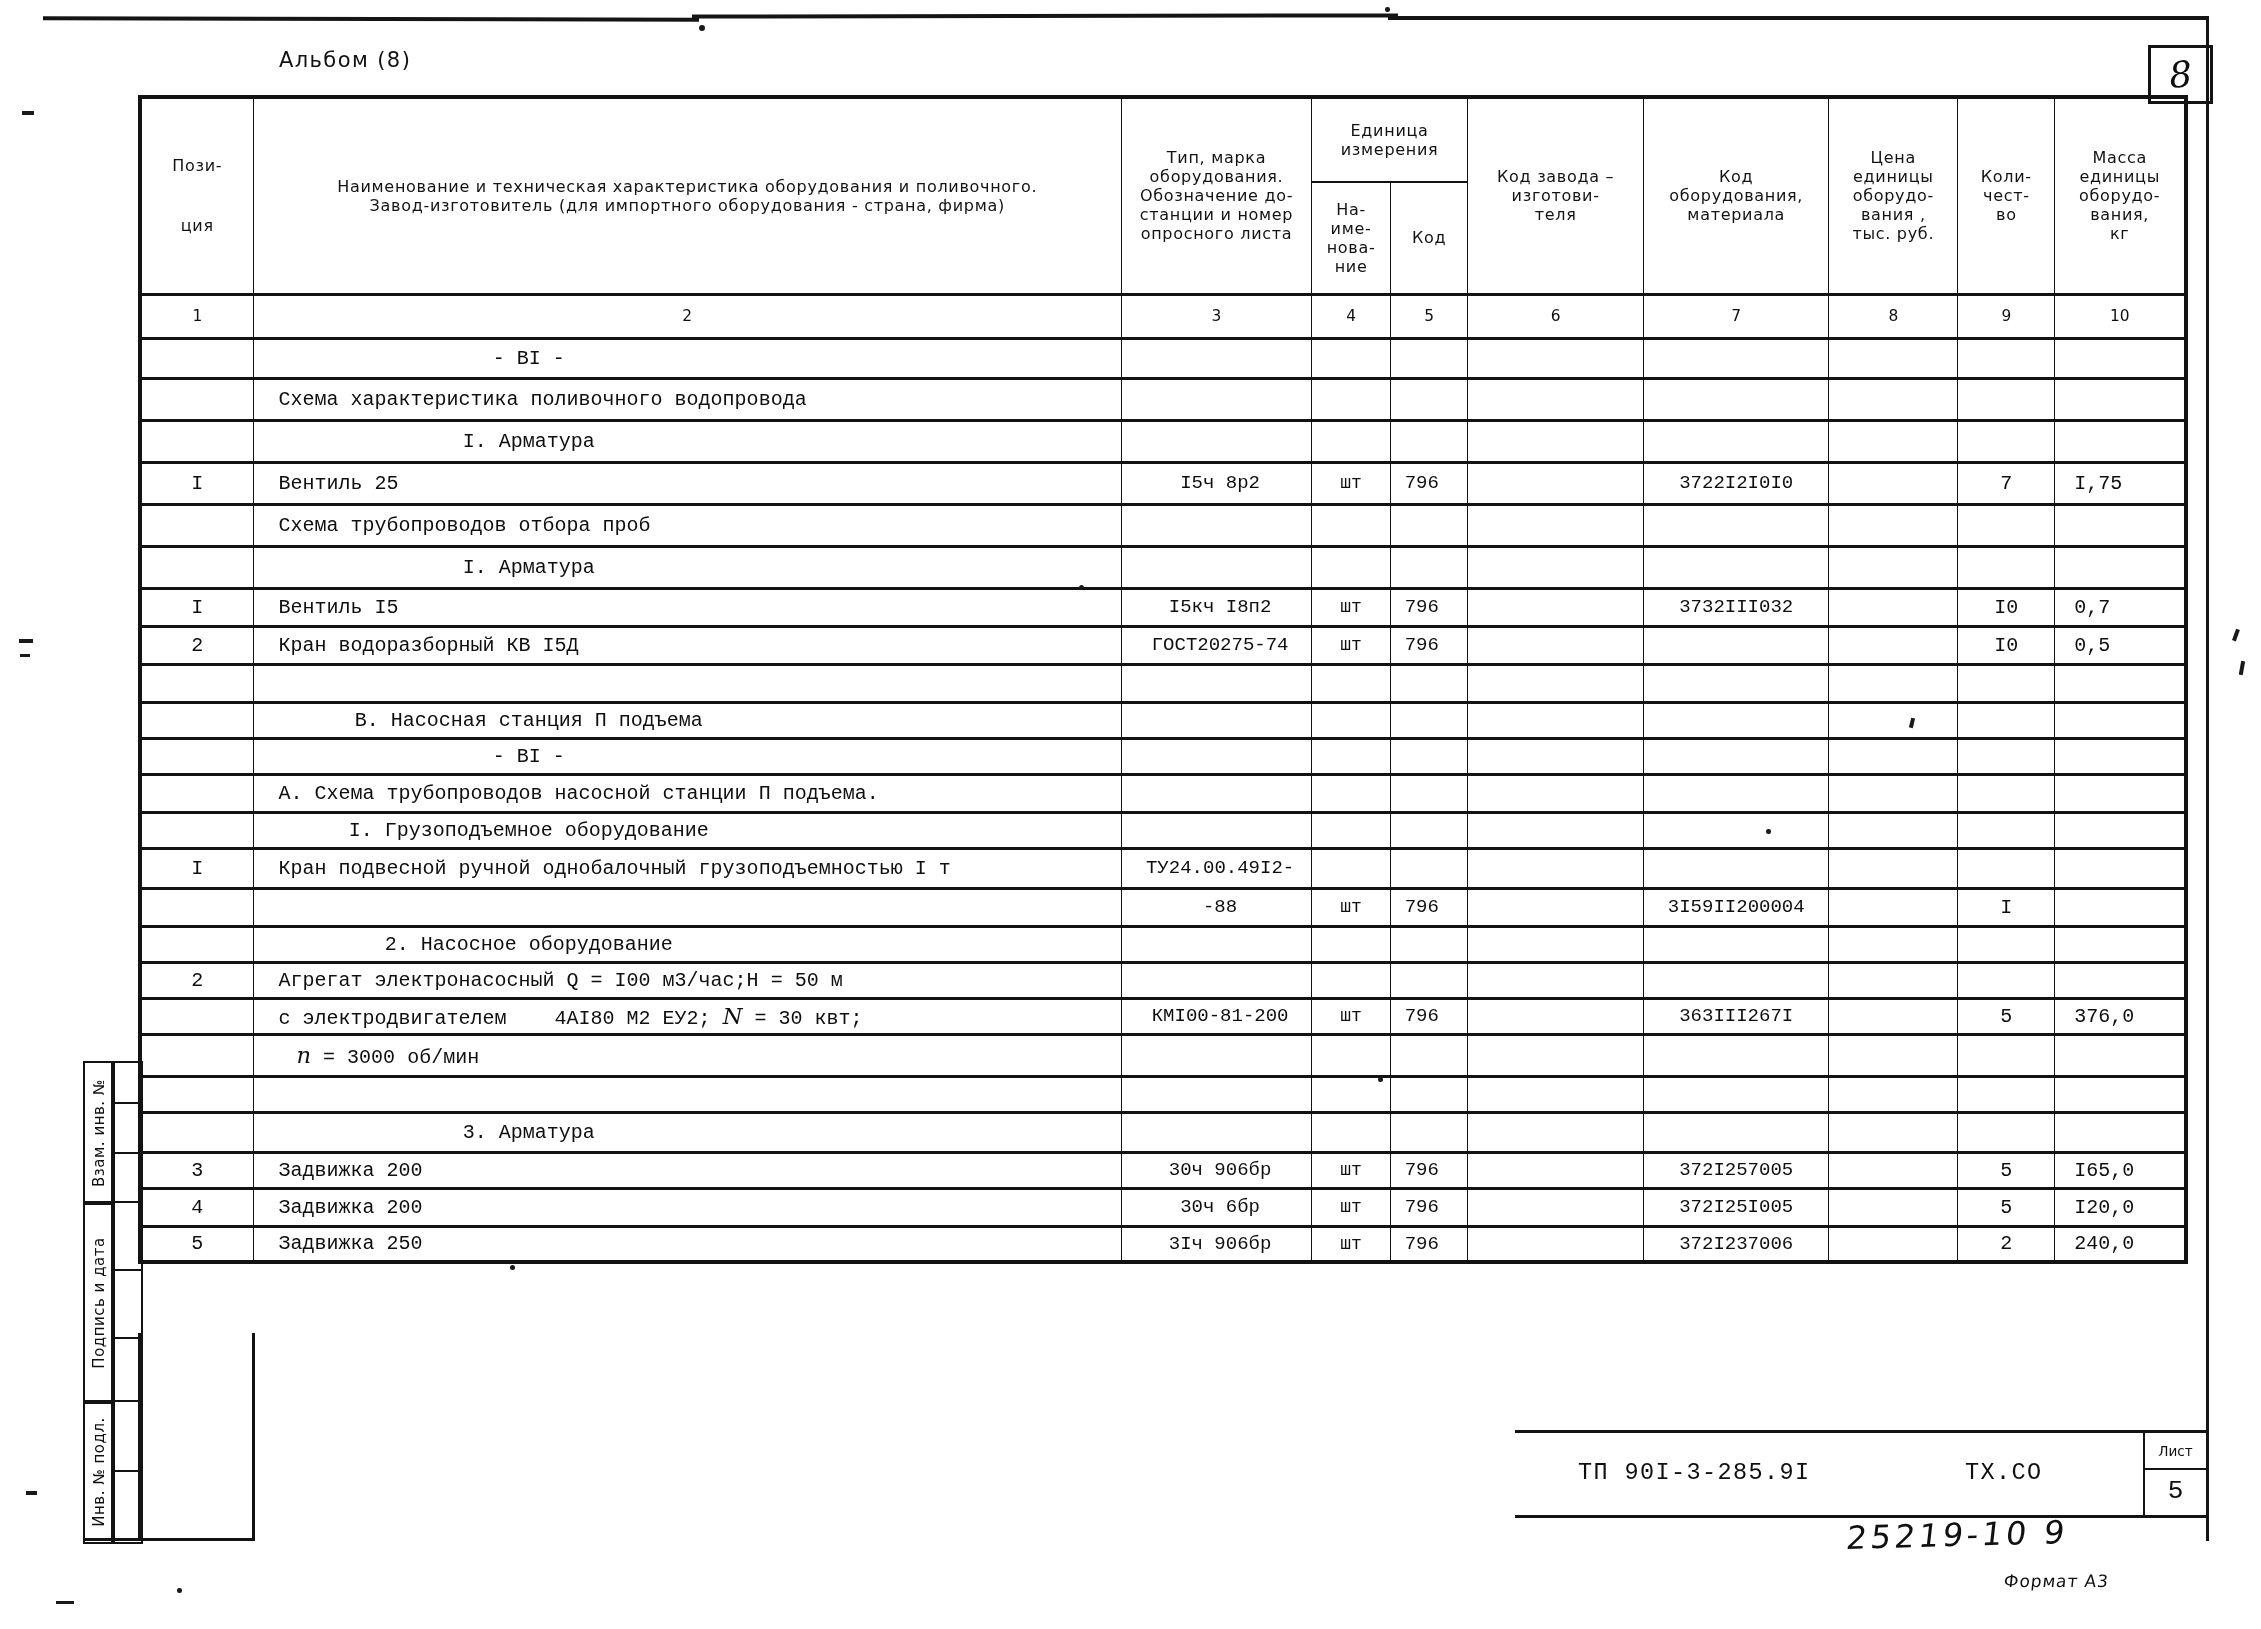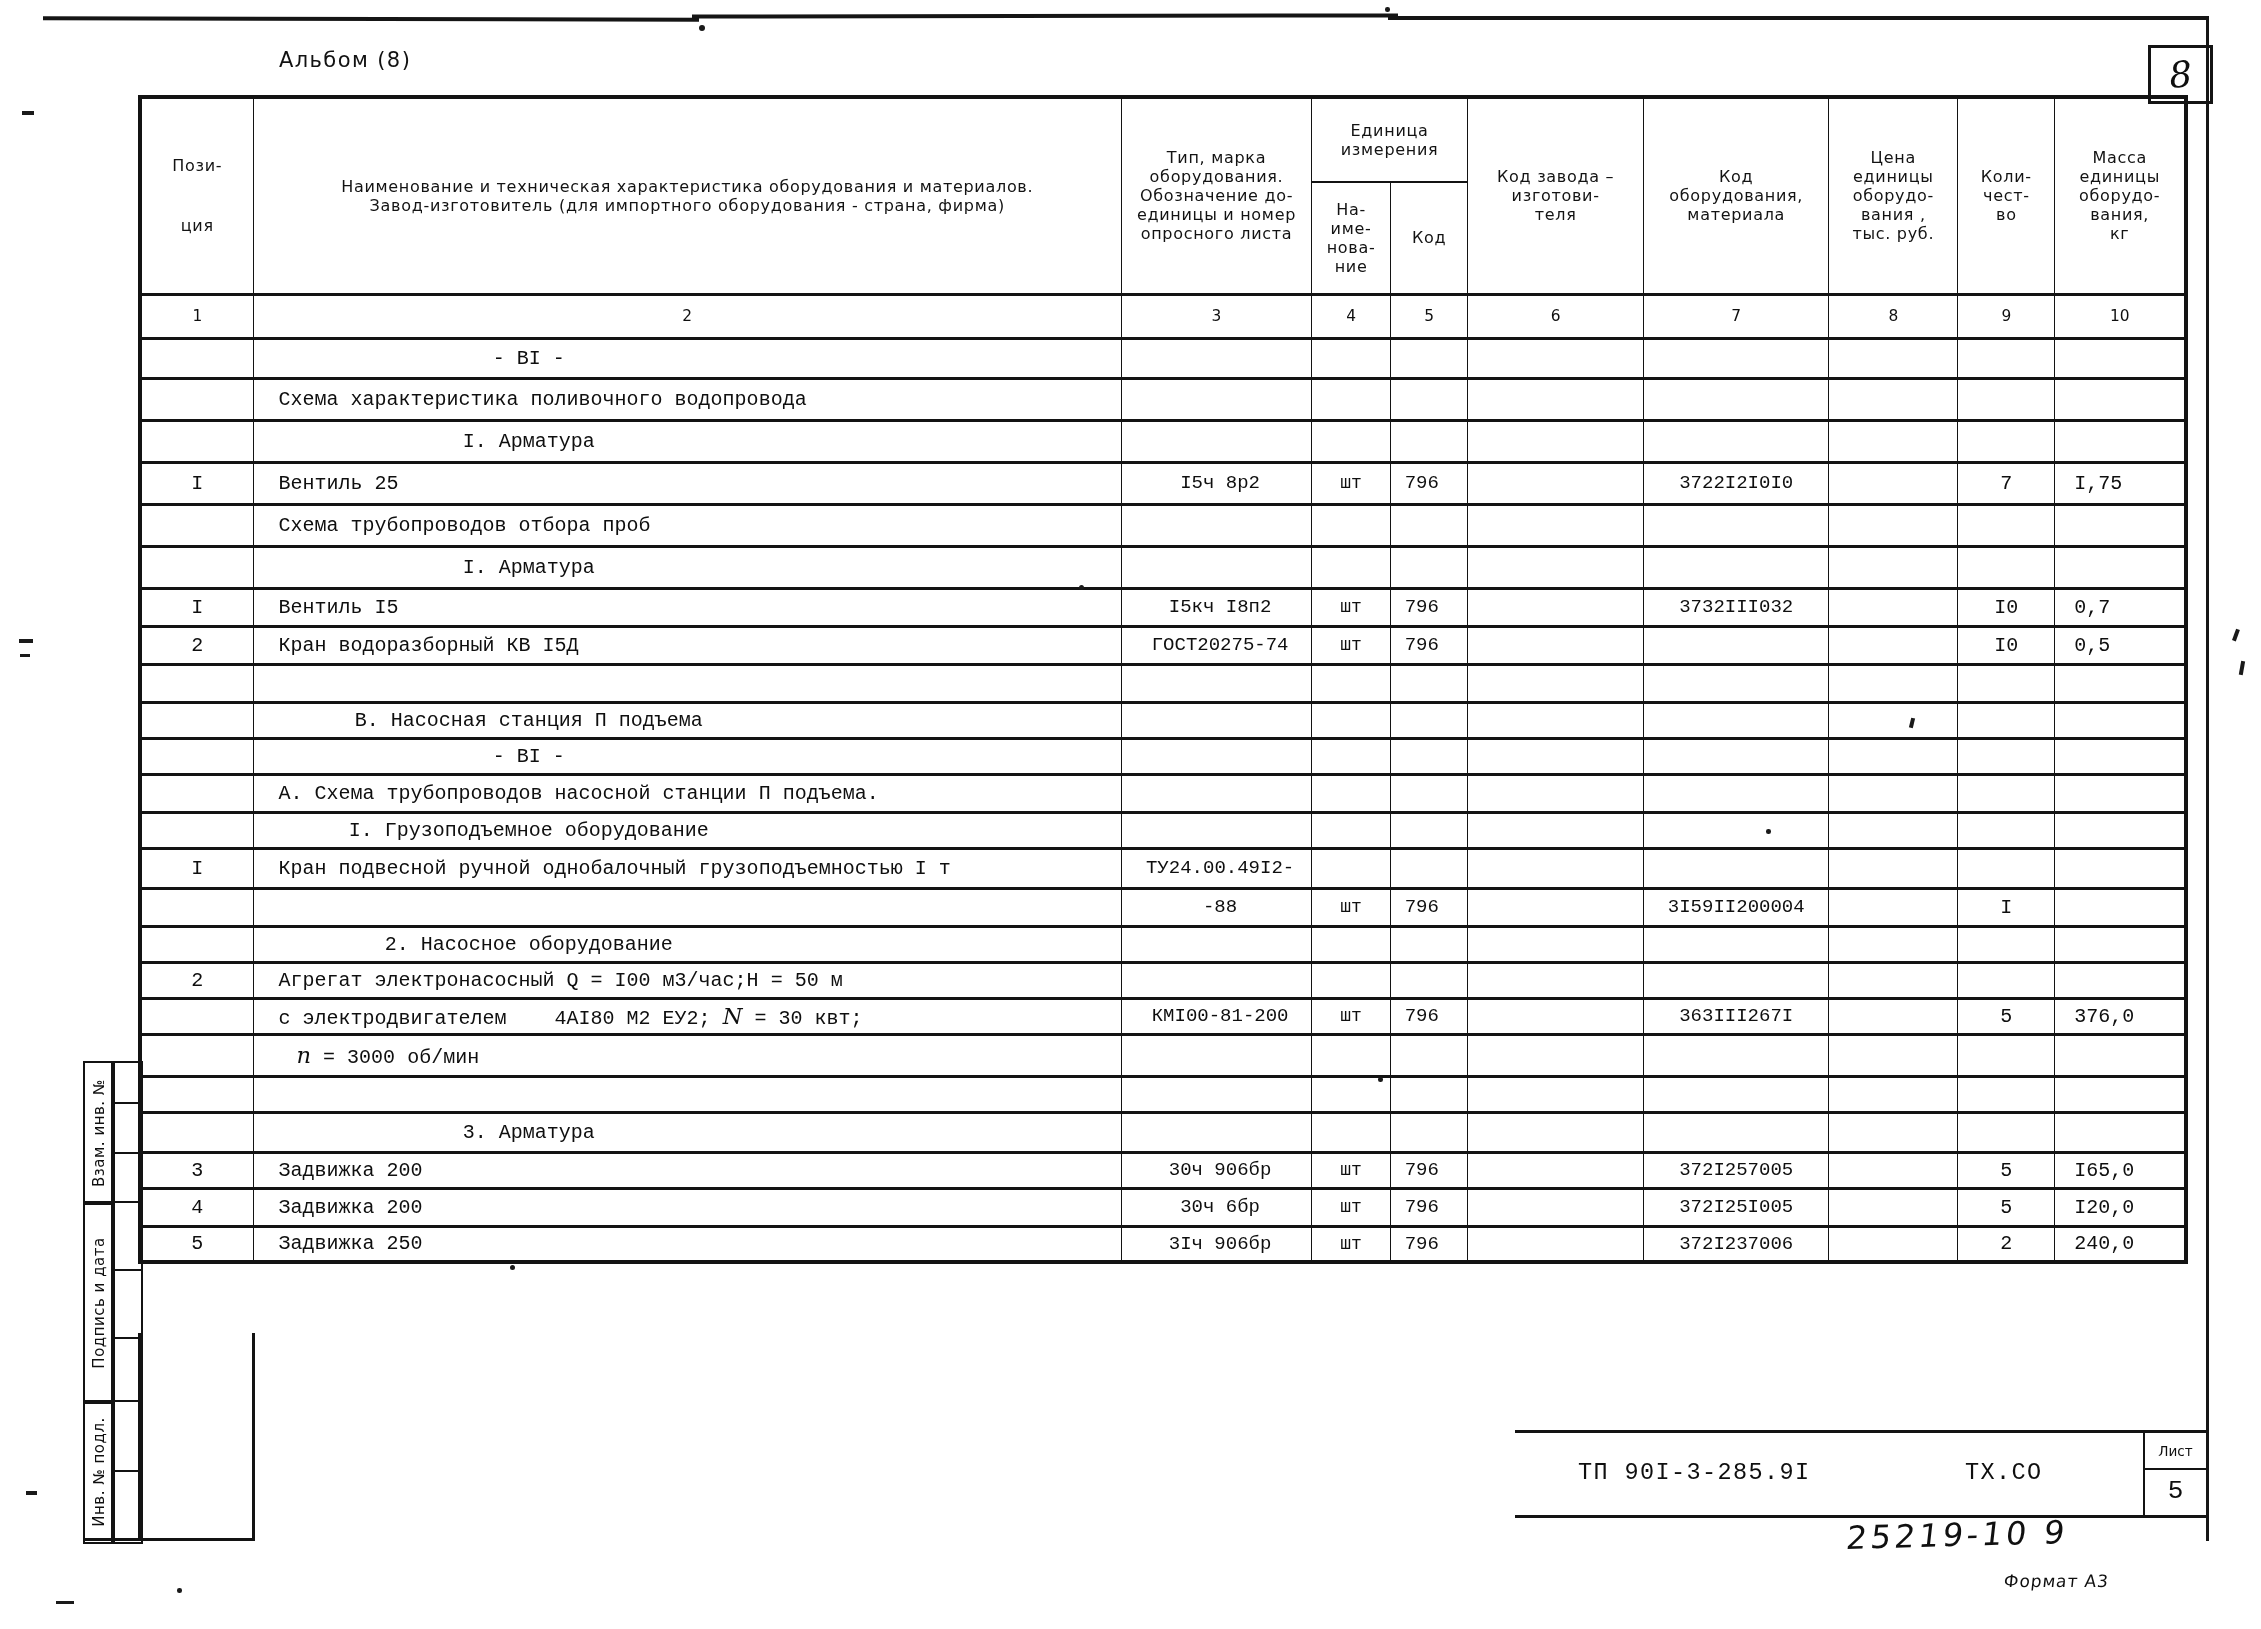--- a/index.html
+++ b/index.html
@@ -121,30 +121,30 @@
     <thead>
       <tr style="height:85px;">
         <th rowspan="2" class="hc c1h">
             <div class="hwrap">
               <div>Пози-</div>
               <div>ция</div>
             </div>
           </th>
         <th rowspan="2" class="hc c2h">
             <div class="hwrap">
-              <div>Наименование и техническая характеристика  оборудования и материалов.</div>
+              <div>Наименование и техническая характеристика  оборудования и поливочного.</div>
               <div>Завод-изготовитель  (для импортного оборудования -  страна, фирма)</div>
             </div>
           </th>
         <th rowspan="2" class="hc">
             <div class="hwrap">
               <div>Тип,    марка</div>
               <div>оборудования.</div>
               <div>Обозначение  до-</div>
-              <div>единицы  и  номер</div>
+              <div>станции  и  номер</div>
               <div>опросного листа</div>
             </div>
           </th>
         <th colspan="2" class="hc group">
             <div class="hwrap">
               <div>Единица</div>
               <div>измерения</div>
             </div>
           </th>
         <th rowspan="2" class="hc">

